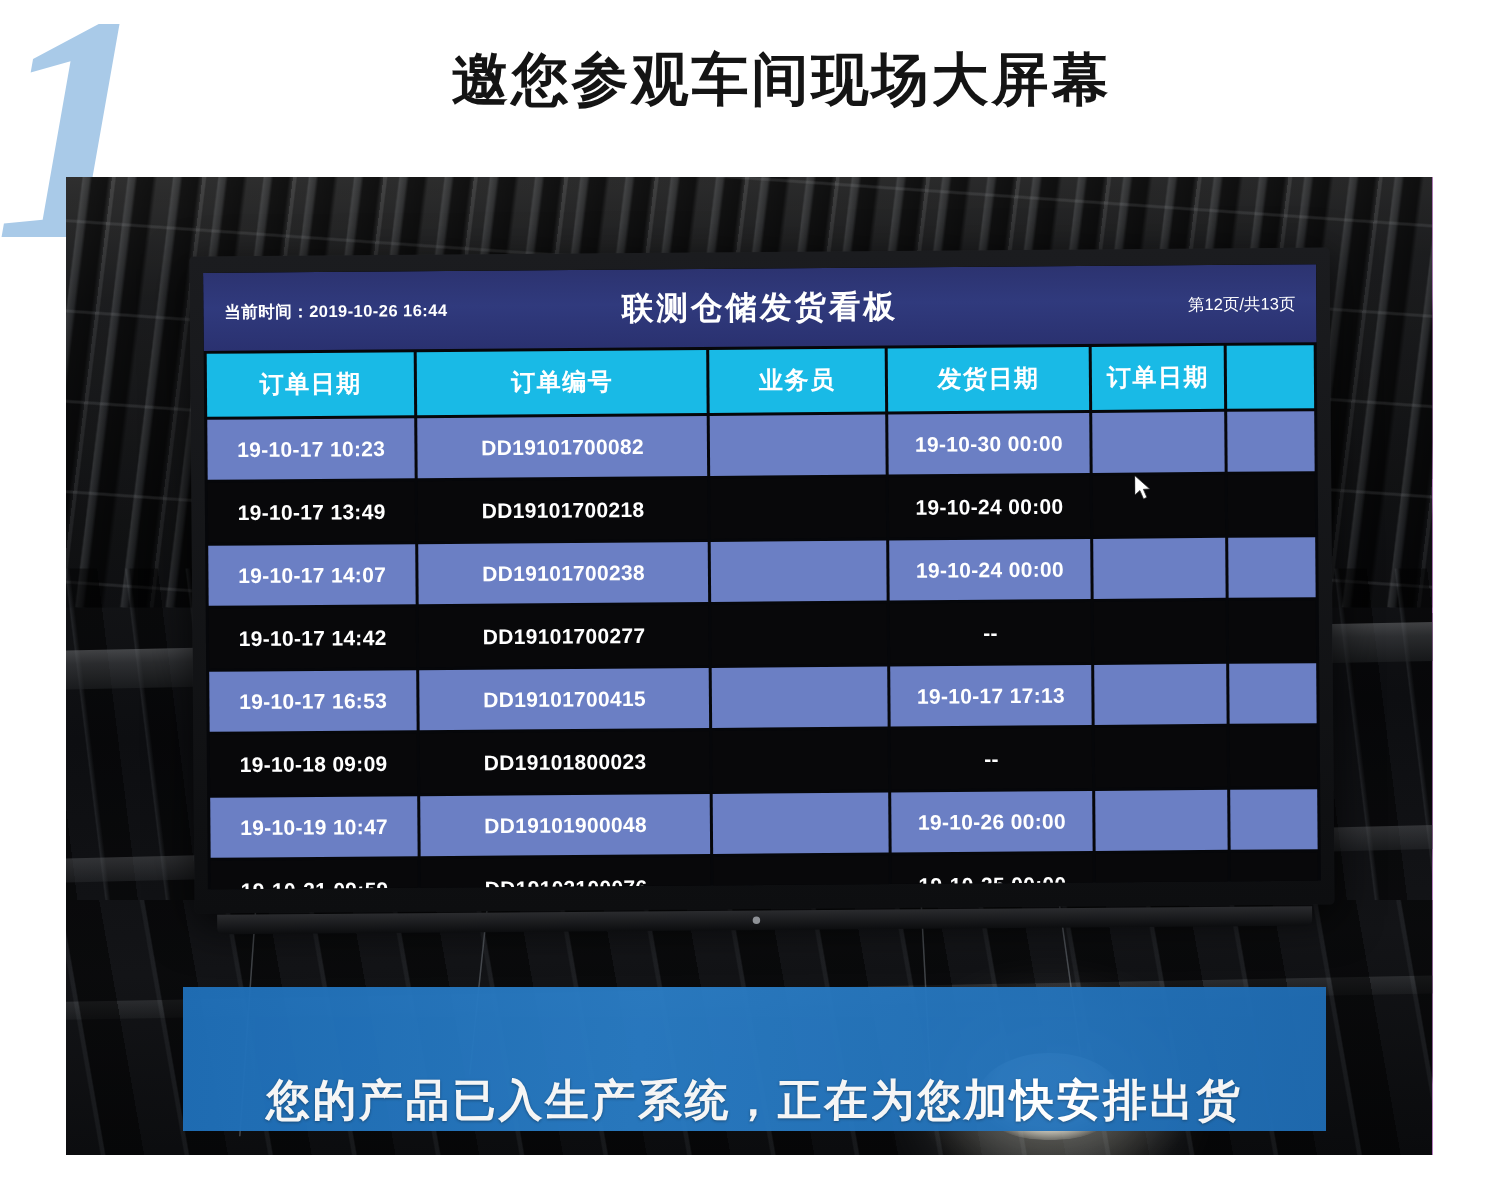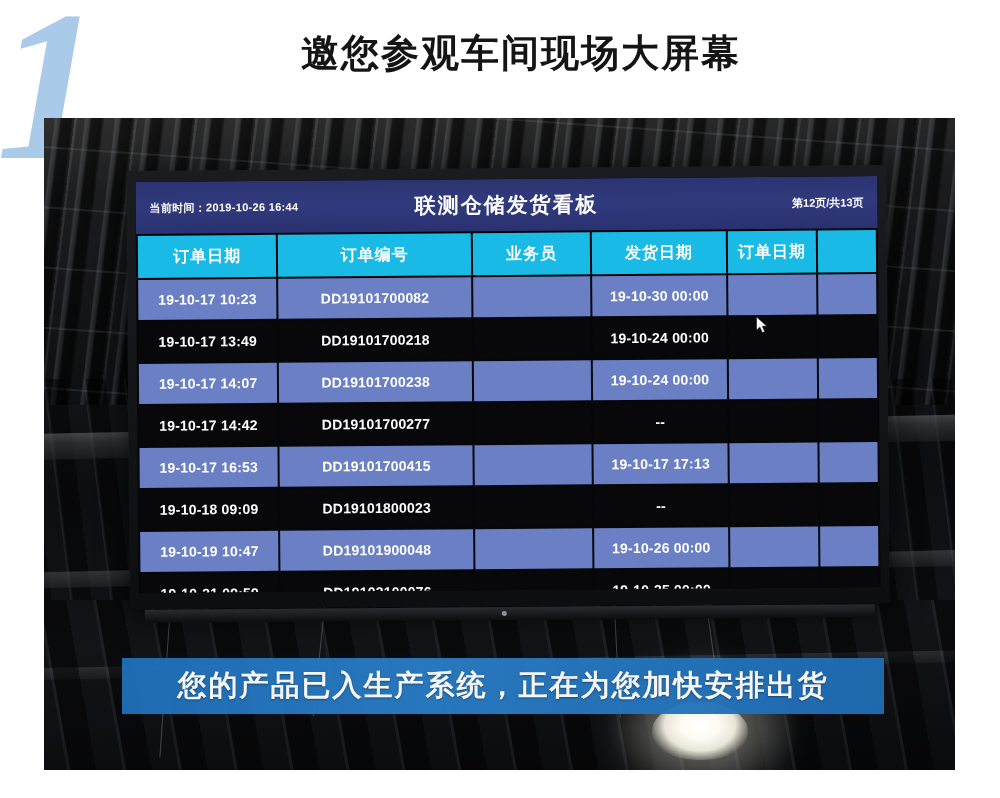--- a/index.html
+++ b/index.html
@@ -173,21 +173,21 @@
   .dash-time {
     font-size: 11px; font-weight: 700; color: #ffffff;
     letter-spacing: .3px; white-space: nowrap;
   }
   .dash-title {
     position: absolute; left: 0; right: 0; text-align: center;
     font-size: 21px; font-weight: 700; color: #ffffff;
     letter-spacing: 2px;
   }
   .dash-page {
-    margin-left: auto; font-size: 11px; font-weight: 700; color: #ffffff;
+    margin-left: auto; font-size: 11px; font-weight: 400; color: #ffffff;
     white-space: nowrap; z-index: 2;
   }
 
   
   .dash-table { width: 100%; border-collapse: separate; border-spacing: 2px; table-layout: fixed; }
   .dash-table th {
     background: #19bae6;
     color: #ffffff;
     font-size: 16px;
     font-weight: 700;
@@ -219,23 +219,23 @@
     width: 0; height: 0;
     z-index: 5;
     pointer-events:none;
   }
   .cursor-arrow svg { display:block; }
 
   
   .banner {
     position: absolute;
     left: 78px; top: 540px;
-    width: 762px; height: 56px;
+    width: 762px; height: 96px;
     background: linear-gradient(95deg, #1f6fb8 0%, #2a7cc4 40%, #1f6cb3 100%);
-    display: flex; align-items: center; justify-content: center;
+    display: flex; align-items: flex-end; justify-content: center;
     z-index: 4;
     opacity: .96;
   }
   .banner-text {
     font-size: 29px; font-weight: 700; color: #ffffff;
     letter-spacing: 2px;
     text-shadow: 0 1px 2px rgba(0,0,0,.35);
   }
 </style>
 </head>

